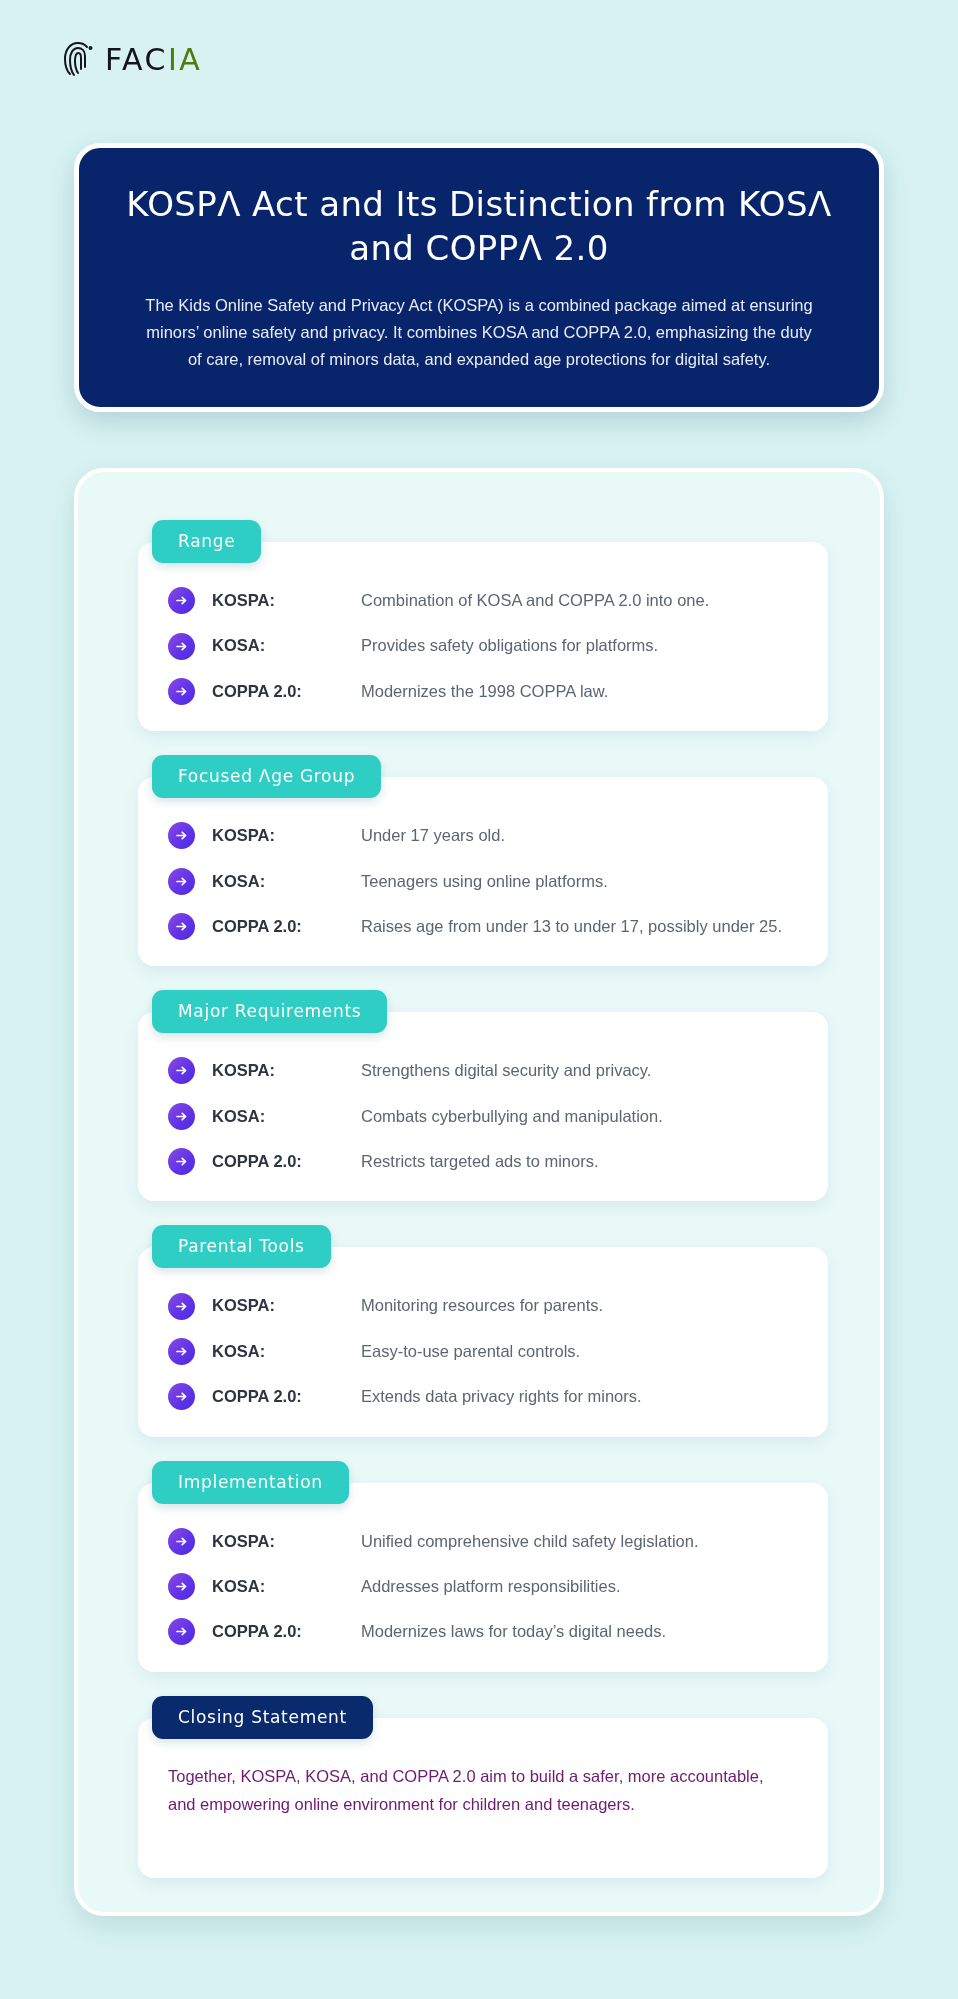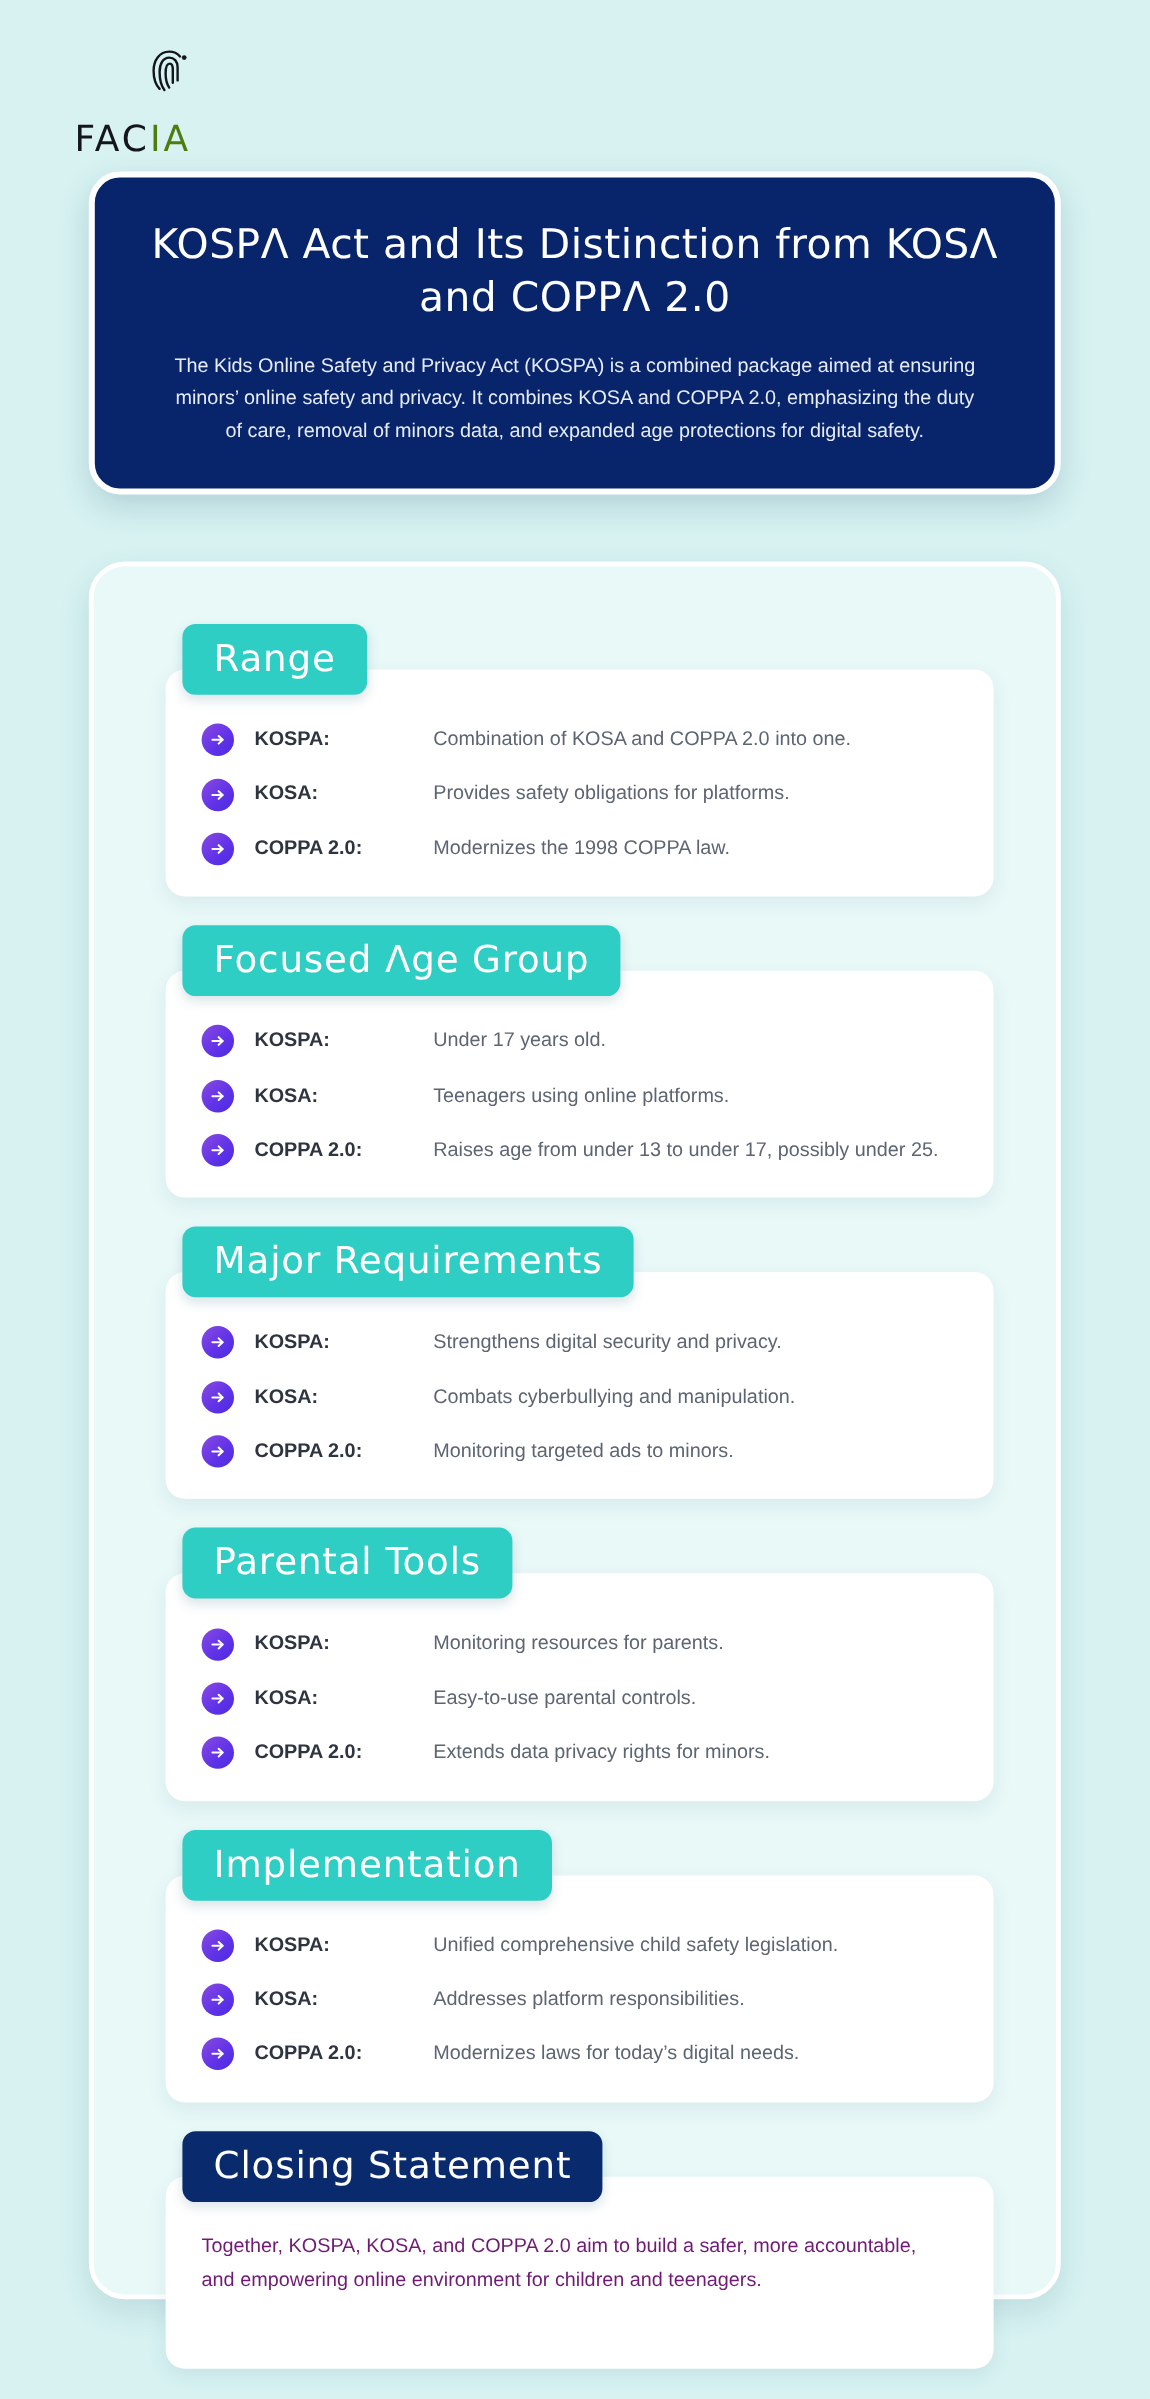--- a/index.html
+++ b/index.html
@@ -5,21 +5,21 @@
   * { box-sizing: border-box; margin: 0; padding: 0; }
   html, body {
     width: 958px; height: 1999px;
     background: #d7f2f1;
     font-family: "Liberation Sans", sans-serif;
     overflow: hidden;
   }
   .page { position: relative; width: 958px; height: 1999px; background: #d7f2f1; }
 
   
-  .logo-bar { position: absolute; left: 62px; top: 40px; display: flex; align-items: flex-end; gap: 21px; flex-direction: column; }
+  .logo-bar { position: absolute; left: 62px; top: 40px; display: flex; align-items: center; gap: 9px; }
   .logo-mark { width: 34px; height: 38px; display: block; }
   .logo-word { font-size: 30px; letter-spacing: 2.5px; font-weight: 500;
                font-family: "DejaVu Sans", sans-serif; display: flex; }
   .logo-fa { color: #14161c; }
   .logo-ia { color: #4d7c0f; }
 
   
   .header-card {
     position: absolute; left: 74px; top: 143px; width: 810px;
     background: #08256c; border-radius: 26px;
@@ -48,21 +48,21 @@
 
   .sections { position: absolute; left: 60px; top: 48px; width: 690px; }
 
   .section { position: relative; margin-bottom: 24px; }
   .section:last-child { margin-bottom: 0; }
 
   .badge {
     position: relative; z-index: 3; display: inline-block;
     background: #2fcec4; color: #ffffff;
     font-family: "DejaVu Sans", sans-serif;
-    font-size: 31px; letter-spacing: .7px; font-weight: 400;
+    font-size: 17px; letter-spacing: .7px; font-weight: 400;
     padding: 11px 26px 12px; border-radius: 11px;
     margin-left: 14px;
     box-shadow: 0 4px 10px rgba(20,90,110,.16);
   }
   .badge.navy { background: #0a2a6e; }
 
   .card {
     position: relative; z-index: 1; margin-top: -21px;
     background: #ffffff; border-radius: 16px;
     padding: 44px 30px 26px 30px;
@@ -208,21 +208,21 @@
               <span class="row-value">Combats cyberbullying and manipulation.</span>
             </div>
             <div class="row">
               <span class="arrow-icon">
                 <svg width="15" height="15" viewBox="0 0 15 15" fill="none" stroke="#ffffff" stroke-width="1.7" stroke-linecap="round" stroke-linejoin="round">
                   <path d="M3 7.5 H11.4"></path>
                   <path d="M8.2 4.3 L11.5 7.5 L8.2 10.7"></path>
                 </svg>
               </span>
               <span class="row-label">COPPA 2.0:</span>
-              <span class="row-value">Monitoring targeted ads to minors.</span>
+              <span class="row-value">Restricts targeted ads to minors.</span>
             </div>
           </div></div>
         <div class="section"><div class="badge">Parental Tools</div><div class="card">
             <div class="row">
               <span class="arrow-icon">
                 <svg width="15" height="15" viewBox="0 0 15 15" fill="none" stroke="#ffffff" stroke-width="1.7" stroke-linecap="round" stroke-linejoin="round">
                   <path d="M3 7.5 H11.4"></path>
                   <path d="M8.2 4.3 L11.5 7.5 L8.2 10.7"></path>
                 </svg>
               </span>

